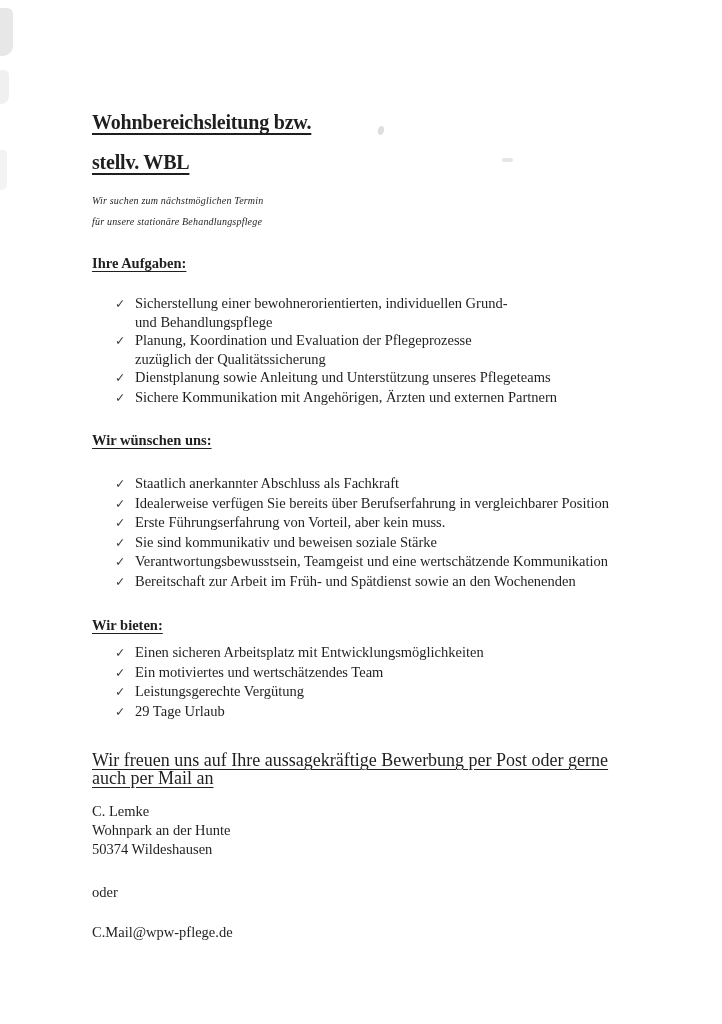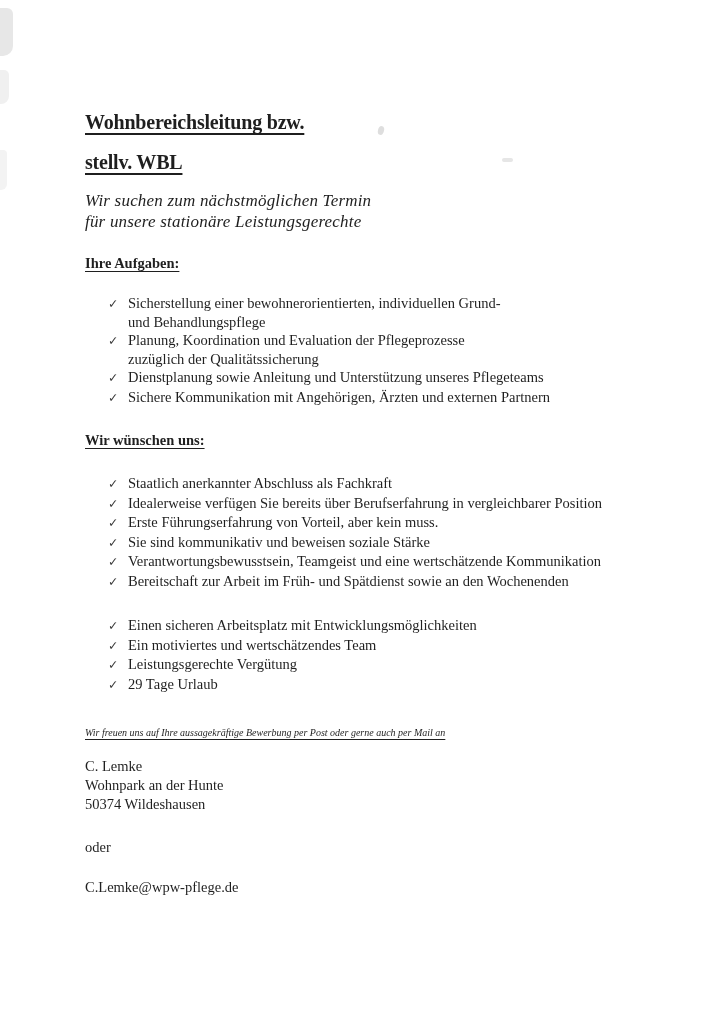--- a/index.html
+++ b/index.html
@@ -4,29 +4,29 @@
 <style>
   html,body{margin:0;padding:0;background:#ffffff;}
   .page{
     position:relative;
     width:722px;height:1024px;
     background:#ffffff;
     overflow:hidden;
     font-family:"Liberation Serif", serif;
     color:#1f1f1f;
   }
-  .content{position:absolute;left:85px;top:110px;width:548px;}
+  .content{position:absolute;left:92px;top:110px;width:548px;}
 
   .title{
     font-size:20px;font-weight:bold;letter-spacing:-0.2px;
     text-decoration:underline;text-decoration-thickness:1.5px;text-underline-offset:4px;
     margin:0 0 15px 0;line-height:25px;
   }
   .intro{
-    font-style:italic;font-size:17px;line-height:21px;
+    font-style:italic;font-size:10px;line-height:21px;
     margin:14px 0 8px 0;letter-spacing:0.2px;
   }
 
   .sec-heading{
     font-size:14.5px;margin:0;line-height:18px;
     text-decoration:underline;text-decoration-thickness:1px;text-underline-offset:3px;
   }
   .list{list-style:none;margin:0;padding:0;font-size:14.5px;line-height:18.5px;}
   .item{display:flex;}
   .check{
@@ -38,22 +38,22 @@
 
   .sec-0{margin-top:22px;}
   .sec-0 .list{margin-top:22px;}
   .sec-1{margin-top:24px;}
   .sec-1 .list{margin-top:25px;}
   .sec-2{margin-top:25px;}
   .sec-2 .list{margin-top:9px;}
 
   .closing{margin-top:30px;}
   .closing-heading{
-    font-size:10px;margin:0;line-height:18px;
-    text-decoration:underline;text-decoration-thickness:1px;text-underline-offset:3px;font-style:italic;
+    font-size:18px;margin:0;line-height:18px;
+    text-decoration:underline;text-decoration-thickness:1px;text-underline-offset:3px;
   }
   .address{margin-top:15px;font-size:14.5px;line-height:19px;}
   .or-text{margin:24px 0 0 0;font-size:14.5px;line-height:19px;}
   .email{margin:21px 0 0 0;font-size:14.5px;line-height:19px;}
 
   
   .artifact{position:absolute;pointer-events:none;}
   .a1{left:0;top:8px;width:13px;height:48px;background:#e7e7e7;border-radius:0 6px 10px 0;}
   .a2{left:0;top:70px;width:9px;height:34px;background:#f0f0f0;border-radius:0 5px 8px 0;}
   .a3{left:0;top:150px;width:7px;height:40px;background:#f3f3f3;border-radius:0 4px 6px 0;}
@@ -71,21 +71,21 @@
   <div class="artifact a4"></div>
   <div class="artifact a5"></div>
 
   <div class="content">
 
     <h1 class="title">Wohnbereichsleitung bzw.</h1>
     <h1 class="title">stellv. WBL</h1>
 
     <p class="intro">
       <span>Wir suchen zum nächstmöglichen Termin</span><br>
-      <span>für unsere stationäre Leistungsgerechte</span>
+      <span>für unsere stationäre Behandlungspflege</span>
     </p>
 
     <div class="section sec-0">
       <h2 class="sec-heading">Ihre Aufgaben:</h2>
       <ul class="list">
           <li class="item">
             <span class="check">✓</span>
             <span class="txt">Sicherstellung einer bewohnerorientierten, individuellen Grund-<br>und Behandlungspflege</span>
           </li>
           <li class="item">
@@ -127,20 +127,21 @@
             <span class="txt">Verantwortungsbewusstsein, Teamgeist und eine wertschätzende Kommunikation</span>
           </li>
           <li class="item">
             <span class="check">✓</span>
             <span class="txt">Bereitschaft zur Arbeit im Früh- und Spätdienst sowie an den Wochenenden</span>
           </li>
         </ul>
     </div>
 
     <div class="section sec-2">
+      <h2 class="sec-heading">Wir bieten:</h2>
       <ul class="list">
           <li class="item">
             <span class="check">✓</span>
             <span class="txt">Einen sicheren Arbeitsplatz mit Entwicklungsmöglichkeiten</span>
           </li>
           <li class="item">
             <span class="check">✓</span>
             <span class="txt">Ein motiviertes und wertschätzendes Team</span>
           </li>
           <li class="item">
@@ -155,17 +156,17 @@
     </div>
 
     <div class="closing">
       <p class="closing-heading">Wir freuen uns auf Ihre aussagekräftige Bewerbung per Post oder gerne auch per Mail an</p>
       <div class="address">
           <div>C. Lemke</div>
           <div>Wohnpark an der Hunte</div>
           <div>50374 Wildeshausen</div>
         </div>
       <p class="or-text">oder</p>
-      <p class="email">C.Lemke@wpw-pflege.de</p>
+      <p class="email">C.Mail@wpw-pflege.de</p>
     </div>
 
   </div>
 </div>
 
 </body></html>

